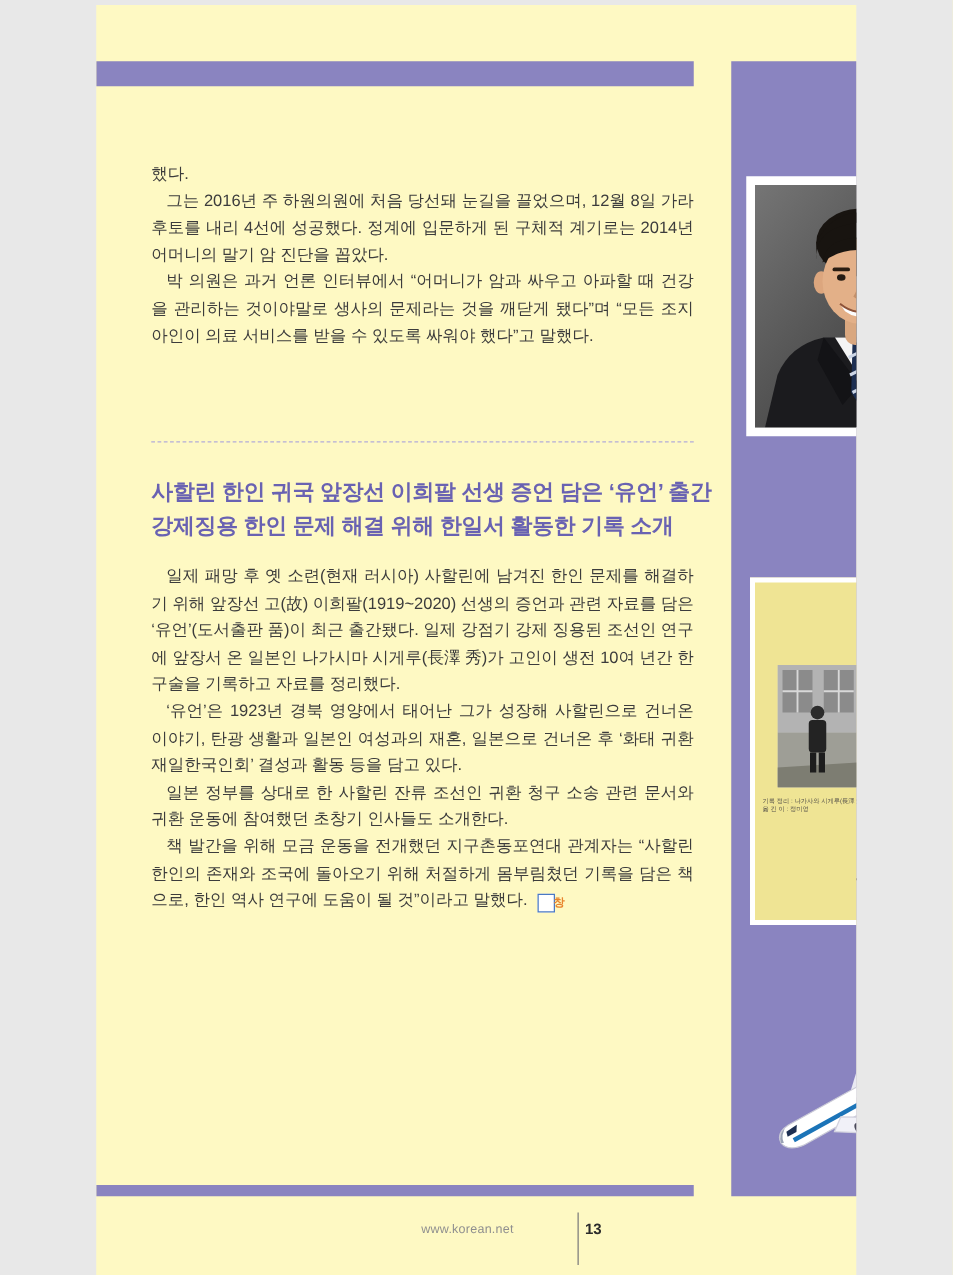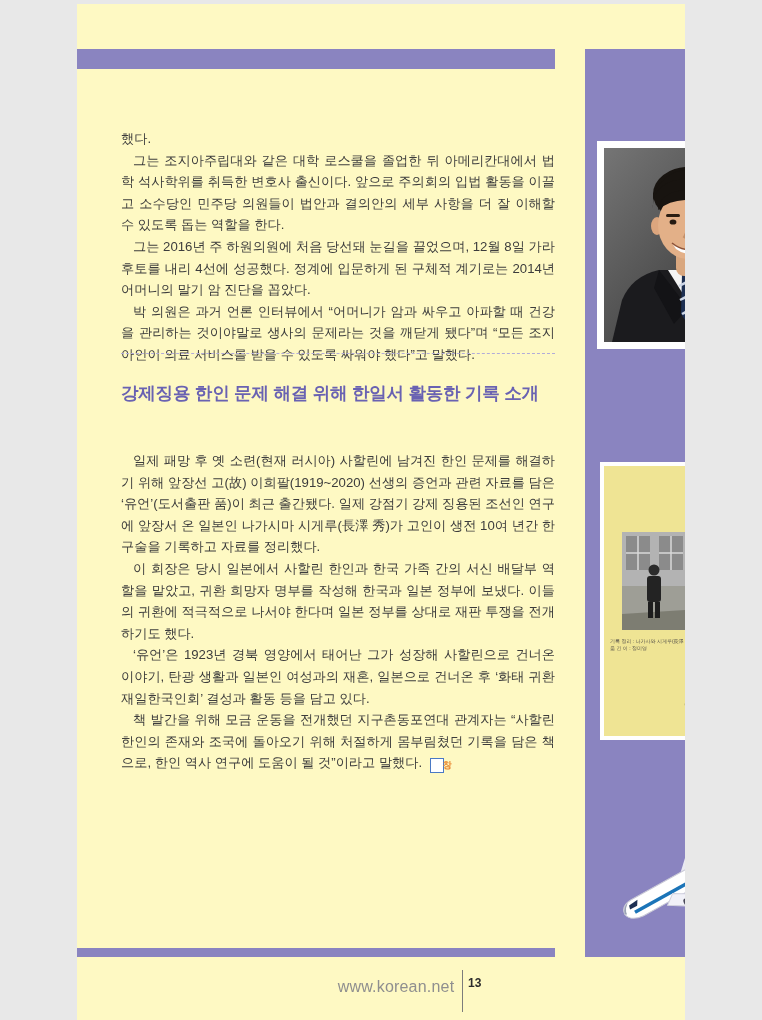--- a/index.html
+++ b/index.html
@@ -61,52 +61,52 @@
     color:#55514a;}
   .pub{position:absolute;left:0;right:0;top:218px;text-align:center;}
   .pub-small{display:block;margin:0 auto;width:12px;font-size:5px;line-height:5.5px;
     color:#2b2b2b;word-break:break-all;}
   .pub-big{display:block;font-size:16px;font-weight:700;color:#1c1c1c;line-height:17px;}
 
   
   .plane{position:absolute;left:28px;top:772px;z-index:3;}
 
   
-  .footer-site{position:absolute;left:260px;top:974px;width:118px;text-align:center;
-    font-size:16px;color:#8f8f8f;letter-spacing:0.2px;}
+  .footer-site{position:absolute;left:260px;top:974px;width:118px;text-align:left;
+    font-size:10px;color:#8f8f8f;letter-spacing:0.2px;}
   .footer-divider{position:absolute;left:385px;top:966px;width:1px;height:42px;
     background:#7c7c7c;}
   .footer-page{position:absolute;left:391px;top:972px;font-size:12px;font-weight:700;
     color:#2b2b2b;}
 </style>
 </head>
 <body>
 
 <div class="page">
 
   <div class="top-bar"></div>
   <div class="bottom-bar"></div>
 
   <div class="article article-1">
     <p>했다.</p>
-    <p class="indent">그는 조지아주립대와 같은 대학 로스쿨을 졸업한 뒤 아메리칸대에서 법학 석사학위를 취득한 변호사 출신이다. 앞으로 주의회의 입법 활동을 이끌고 소수당인 민주당 의원들이 법안과 결의안의 세부 사항을 더 잘 이해할 수 있도록 돕는 역할을 한다.</p>
     <p class="indent">그는 2016년 주 하원의원에 처음 당선돼 눈길을 끌었으며, 12월 8일 가라후토를 내리 4선에 성공했다. 정계에 입문하게 된 구체적 계기로는 2014년 어머니의 말기 암 진단을 꼽았다.</p>
     <p class="indent">박 의원은 과거 언론 인터뷰에서 “어머니가 암과 싸우고 아파할 때 건강을 관리하는 것이야말로 생사의 문제라는 것을 깨닫게 됐다”며 “모든 조지아인이 의료 서비스를 받을 수 있도록 싸워야 했다”고 말했다.</p>
   </div>
 
   <div class="dashed-sep"></div>
 
   <div class="headline">
+    <div>사할린 한인 귀국 앞장선 이희팔 선생 증언 담은 ‘유언’ 출간</div>
     <div>강제징용 한인 문제 해결 위해 한일서 활동한 기록 소개</div>
   </div>
 
   <div class="article article-2">
     <p class="indent">일제 패망 후 옛 소련(현재 러시아) 사할린에 남겨진 한인 문제를 해결하기 위해 앞장선 고(故) 이희팔(1919~2020) 선생의 증언과 관련 자료를 담은 ‘유언’(도서출판 품)이 최근 출간됐다. 일제 강점기 강제 징용된 조선인 연구에 앞장서 온 일본인 나가시마 시게루(長澤 秀)가 고인이 생전 10여 년간 한 구술을 기록하고 자료를 정리했다.</p>
-    <p class="indent">이 회장은 당시 일본에서 사할린 한인과 한국 가족 간의 서신 배달부 역할을 맡았고, 귀환 희망자 명부를 작성해 한국과 일본 정부에 보냈다. 이들의 귀환에 적극적으로 나서야 한다며 일본 정부를 상대로 재판 투쟁을 전개하기도 했다.</p>
     <p class="indent">‘유언’은 1923년 경북 영양에서 태어난 그가 성장해 사할린으로 건너온 이야기, 탄광 생활과 일본인 여성과의 재혼, 일본으로 건너온 후 ‘화태 귀환 재일한국인회’ 결성과 활동 등을 담고 있다.</p>
+    <p class="indent">일본 정부를 상대로 한 사할린 잔류 조선인 귀환 청구 소송 관련 문서와 귀환 운동에 참여했던 초창기 인사들도 소개한다.</p>
     <p class="indent">
       <span>책 발간을 위해 모금 운동을 전개했던 지구촌동포연대 관계자는 “사할린 한인의 존재와 조국에 돌아오기 위해 처절하게 몸부림쳤던 기록을 담은 책으로, 한인 역사 연구에 도움이 될 것”이라고 말했다.</span>
       <span class="endmark">창</span>
     </p>
   </div>
 
   <div class="panel">
 
     <span class="wm-letter" style="top:18px">G</span>
     <span class="wm-letter" style="top:90px">L</span>

